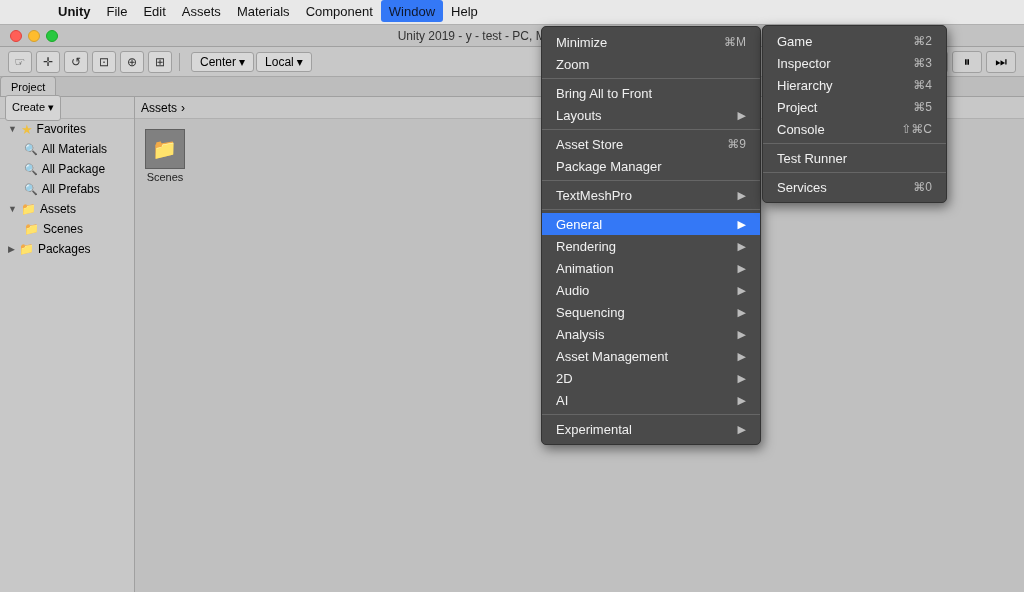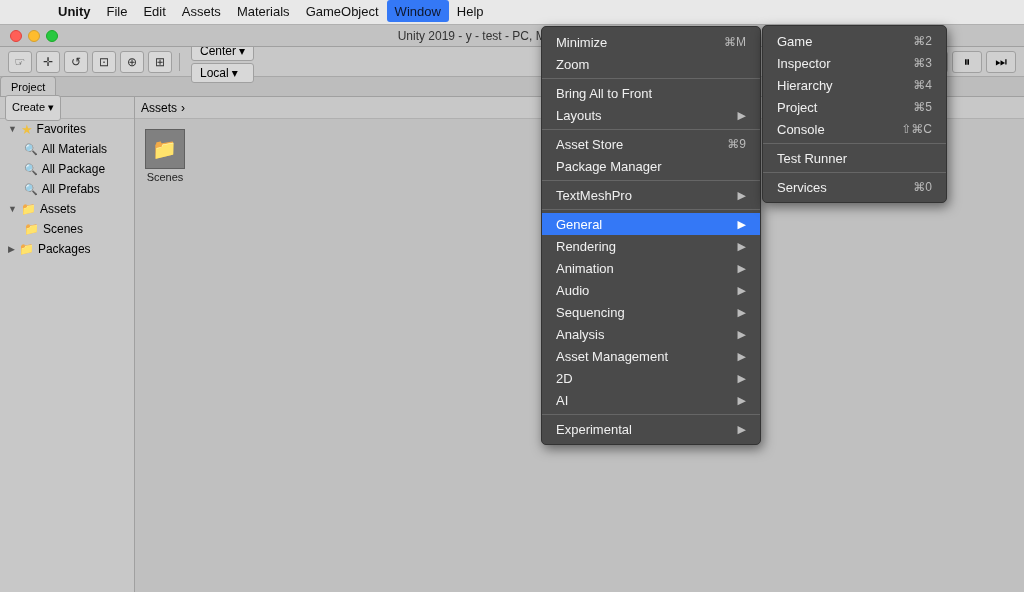--- a/index.html
+++ b/index.html
@@ -114,21 +114,20 @@
     .toolbar-separator {
       width: 1px;
       height: 18px;
       background: #a0a0a0;
       margin: 0 3px;
     }
     .toolbar-center-local {
       display: flex;
       margin-left: 4px;
       gap: 2px;
-      flex-direction: column;
     }
     .toolbar-tag-btn {
       height: 20px;
       padding: 0 8px;
       background: #d8d8d8;
       border: 1px solid #a0a0a0;
       border-radius: 3px;
       font-size: 12px;
       cursor: pointer;
       display: flex;
@@ -317,21 +316,21 @@
 <div class="menubar">
   <div class="menubar-left">
     <div class="apple-logo">
       
     </div>
     <div class="menu-item unity-label">Unity</div>
     <div class="menu-item">File</div>
     <div class="menu-item">Edit</div>
     <div class="menu-item">Assets</div>
     <div class="menu-item">Materials</div>
-    <div class="menu-item">GameObject</div>
+    <div class="menu-item">Component</div>
     <div class="menu-item active">Window</div>
     <div class="menu-item">Help</div>
   </div>
 </div>
 
 <div class="titlebar">
   <div class="traffic-lights">
     <div class="traffic-light tl-close"></div>
     <div class="traffic-light tl-min"></div>
     <div class="traffic-light tl-max"></div>

